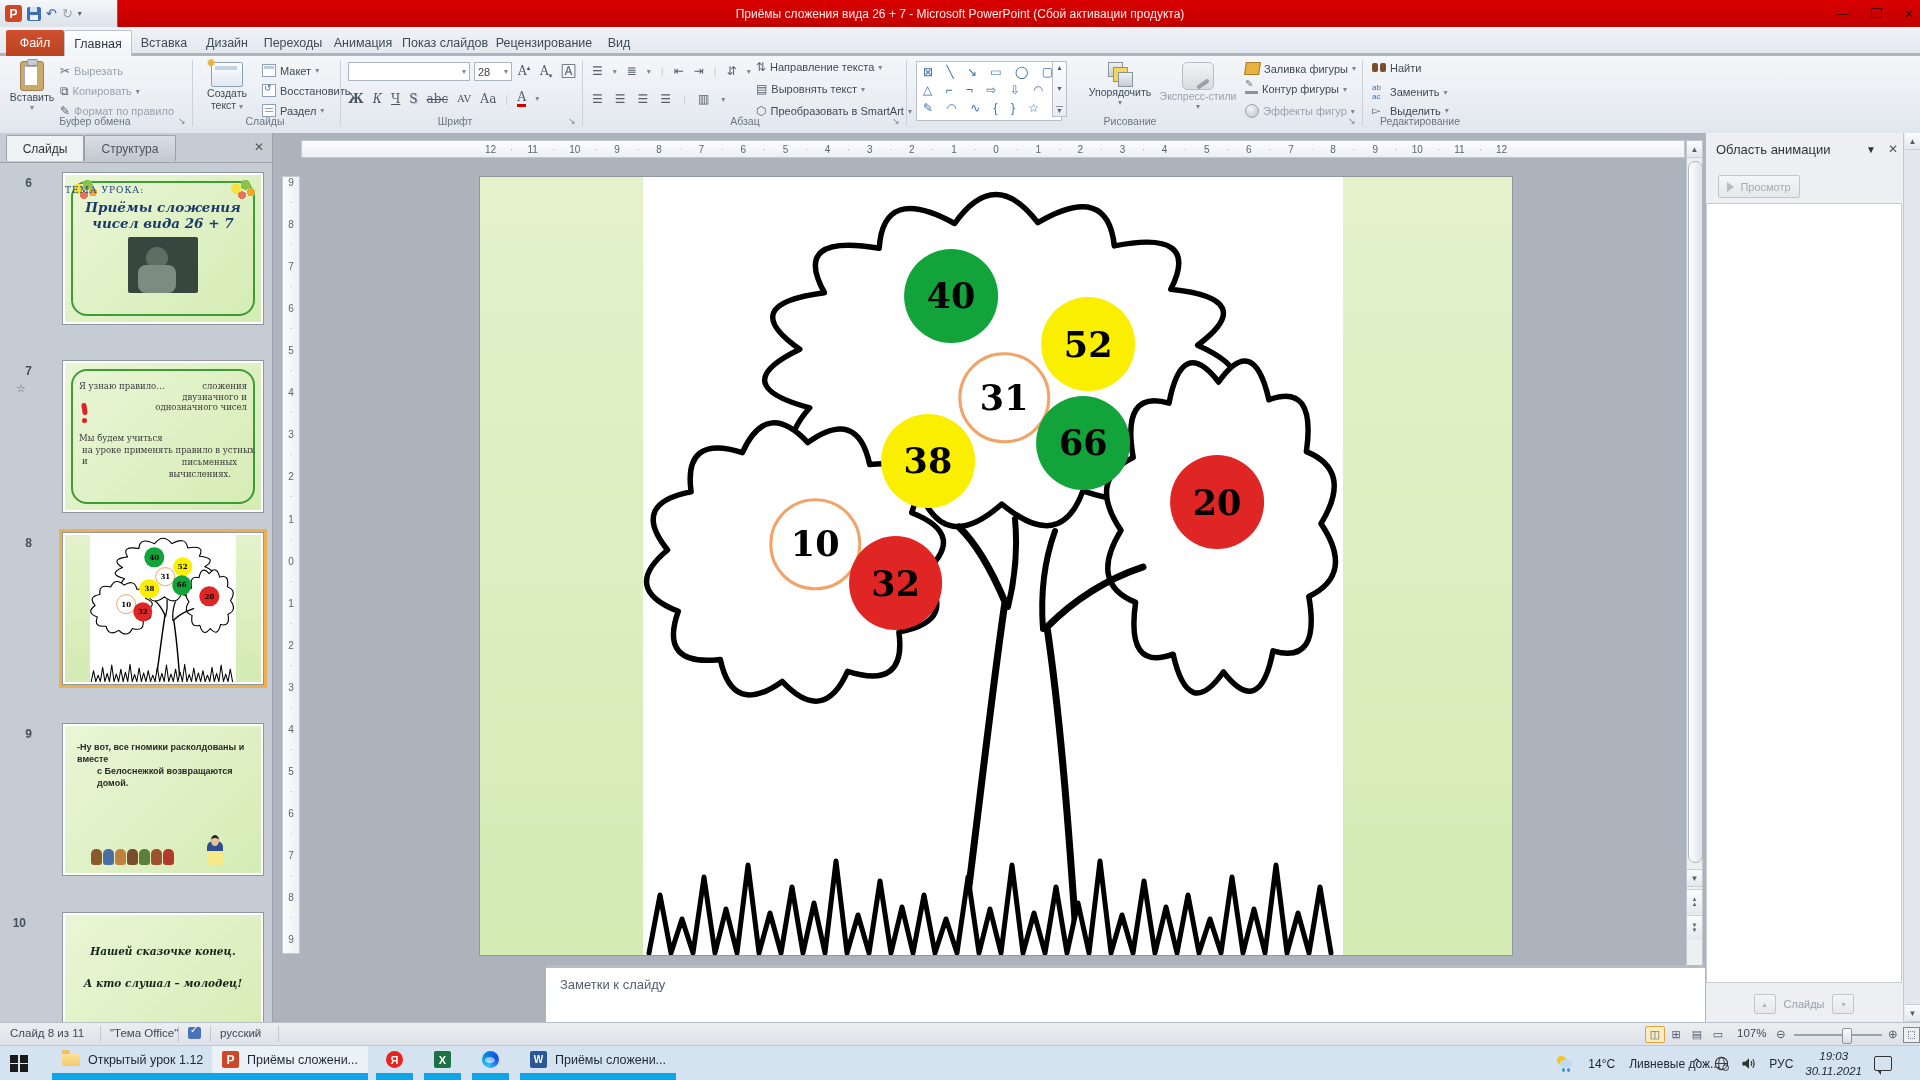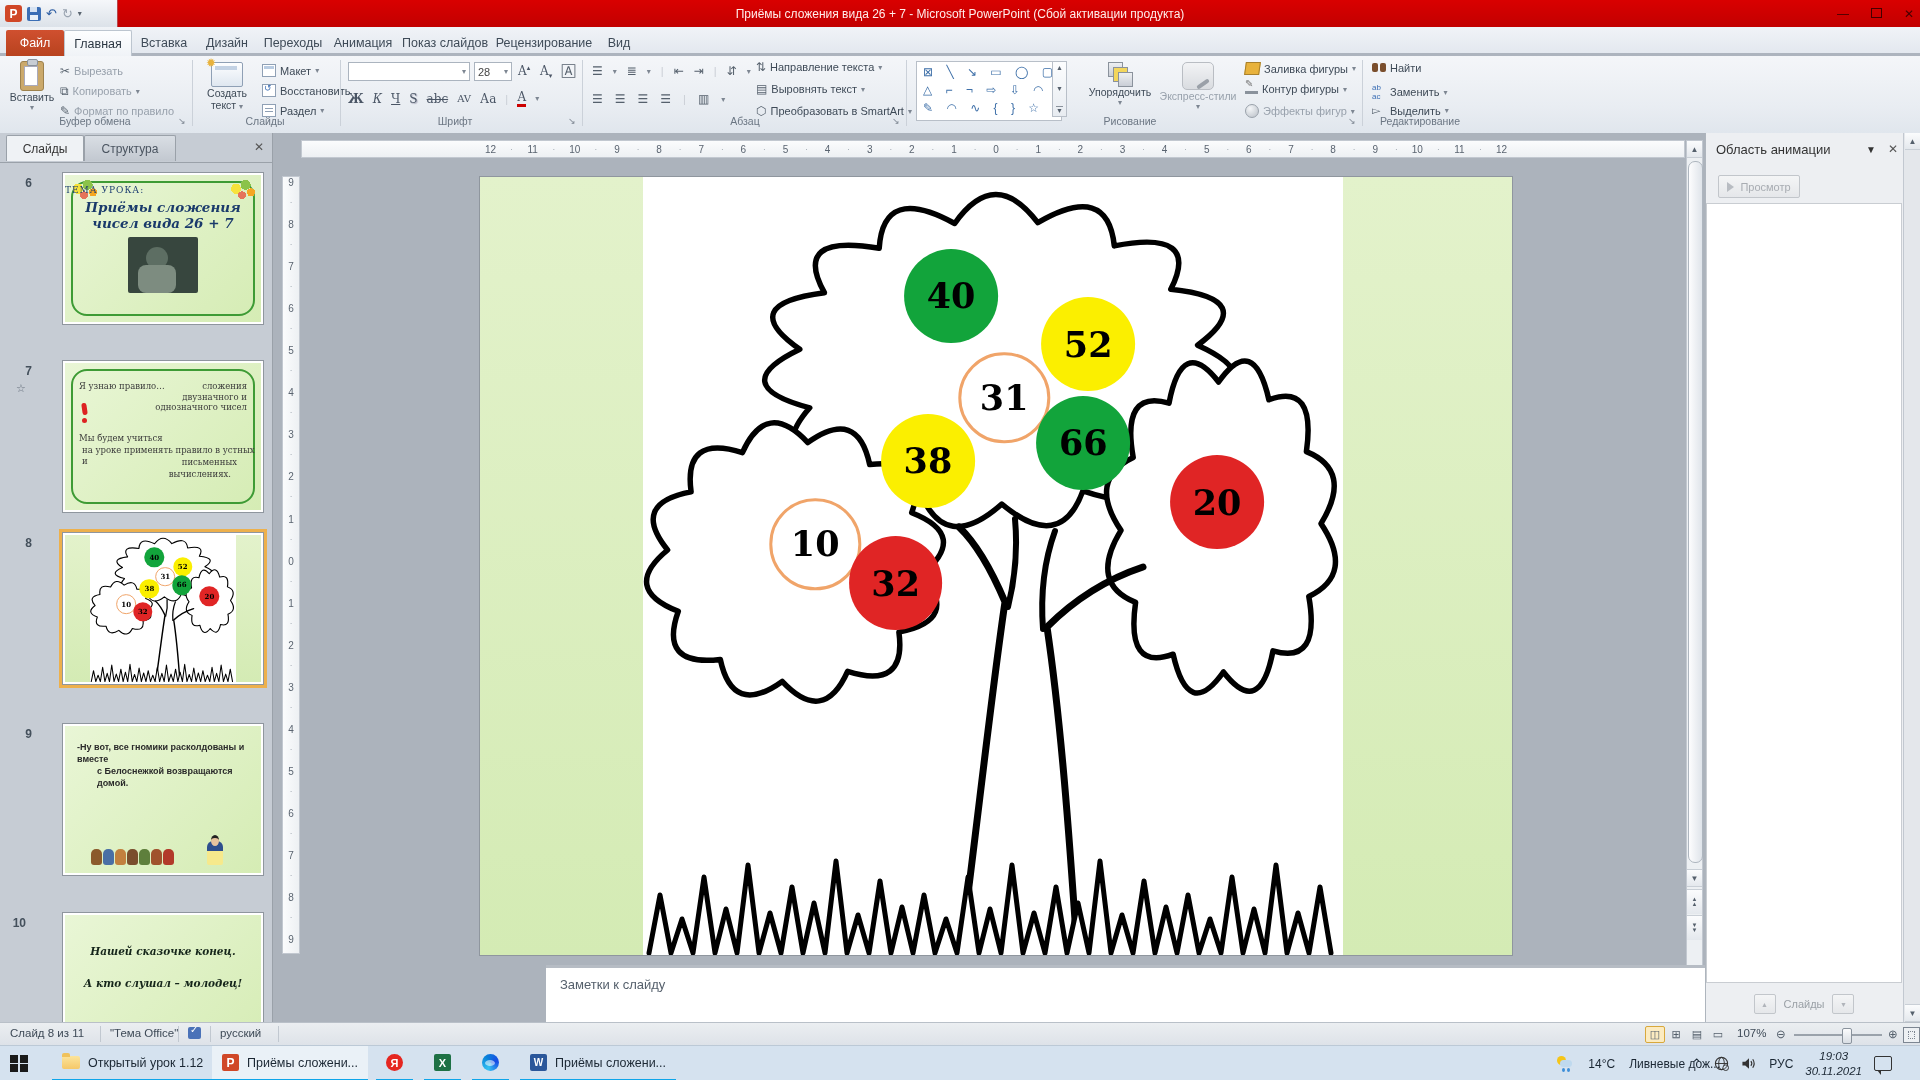--- a/index.html
+++ b/index.html
@@ -169,21 +169,21 @@
        font-size:11px;color:#55606C;border-radius:2px;}
   .viewbtn.active{background:#FCEBC0;border:1px solid #D8A83C;box-sizing:border-box;}
   .zoomtrack{position:absolute;top:11px;width:88px;height:2px;background:#9AA2AB;}
   .zoomthumb{position:absolute;top:-6px;width:8px;height:14px;background:linear-gradient(#FBFCFD,#D9DEE4);border:1px solid #8A939D;border-radius:2px;}
   .fit-ic{position:absolute;top:4px;width:15px;height:14px;border:1px solid #7D8692;background:#EDF0F3;}
   .fit-ic:before{content:"";position:absolute;left:4px;top:3px;right:4px;bottom:3px;border:1px dotted #7D8692;}
   
   .taskbar{position:absolute;left:0;top:1045px;width:1920px;height:35px;background:#D5E2EF;border-top:1px solid #BCC9D6;}
   .tb-btn{position:absolute;top:0;height:35px;display:flex;align-items:center;gap:8px;padding:0 10px;box-sizing:border-box;
        font-size:12.5px;color:#1B2733;}
-  .tb-btn.open{border-bottom:2px solid #0ea5e9;}
+  .tb-btn.open{border-bottom:8px solid #0ea5e9;}
   .tb-btn.active{background:rgba(255,255,255,.5);}
   .startlogo{display:grid;grid-template-columns:8px 8px;grid-template-rows:8px 8px;gap:1.5px;}
   .startlogo div{background:#1A1A1A;}
   .folder-ic{width:18px;height:13px;background:linear-gradient(#FCE49B,#F5C869);border-radius:2px;position:relative;}
   .folder-ic:before{content:"";position:absolute;left:0;top:-3px;width:8px;height:4px;background:#F0C25C;border-radius:2px 2px 0 0;}
   .ppt-ic{width:17px;height:17px;background:#D04727;border-radius:2px;color:#fff;font-size:12px;font-weight:bold;
        display:flex;align-items:center;justify-content:center;}
   .ya-ic{width:17px;height:17px;background:#E52620;border-radius:50%;color:#fff;font-size:11px;font-weight:bold;
        display:flex;align-items:center;justify-content:center;}
   .xl-ic{width:17px;height:17px;background:#1E7145;border-radius:2px;color:#fff;font-size:11px;font-weight:bold;

